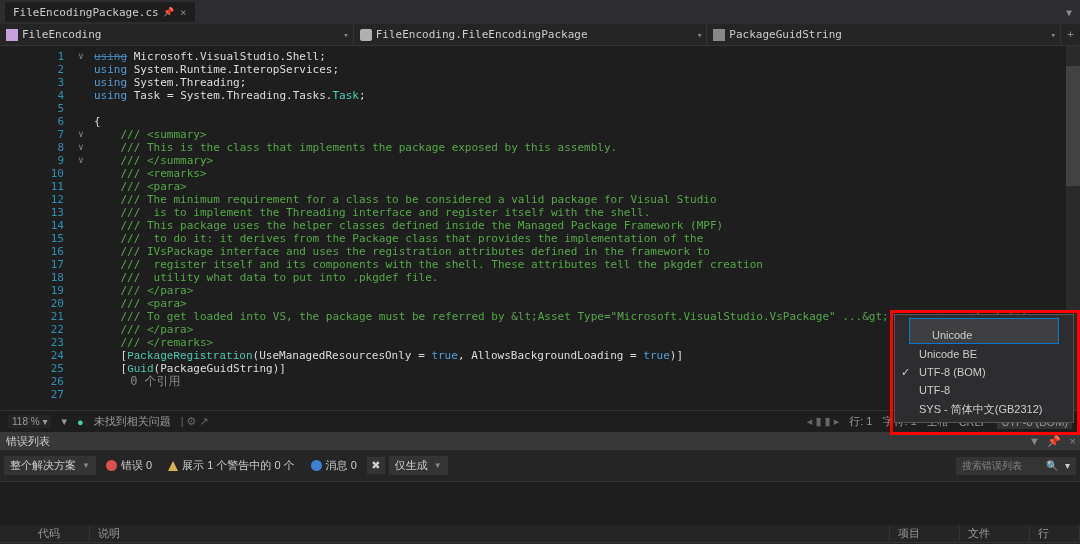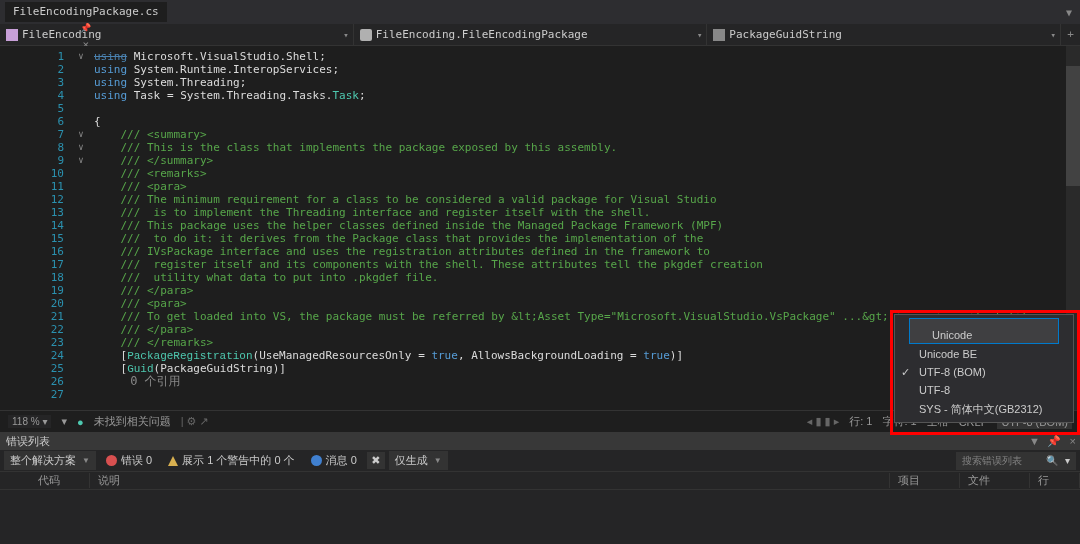--- a/index.html
+++ b/index.html
@@ -1,19 +1,19 @@
 <!DOCTYPE html>
 <html><head>
 <meta charset="utf-8">
 <style>
 * { margin: 0; padding: 0; box-sizing: border-box; }
 body { font-family: Consolas, monospace; background: #1e1e1e; color: #ccc; font-size: 12px; width: 1080px; height: 544px; overflow: hidden; position: relative; }
 
 .tab-bar { height: 24px; background: #2d2d30; display: flex; align-items: center; padding-left: 5px; }
-.tab { background: #1e1e1e; padding: 3px 8px; display: flex; align-items: center; gap: 5px; font-size: 11px; height: 20px; flex-direction: column; }
+.tab { background: #1e1e1e; padding: 3px 8px; display: flex; align-items: center; gap: 5px; font-size: 11px; height: 20px; }
 .tab .pin { color: #888; font-size: 9px; }
 .tab .close { color: #888; }
 .tab-bar .spacer { flex: 1; }
 .tab-bar .drop { color: #888; padding-right: 8px; font-size: 10px; }
 
 .nav-bar { height: 22px; background: #252526; display: flex; align-items: center; border-bottom: 1px solid #333; font-size: 11px; }
 .nav-seg { flex: 1; display: flex; align-items: center; gap: 4px; padding-left: 6px; border-left: 1px solid #333; height: 100%; }
 .nav-seg:first-child { border-left: none; }
 .nav-icon { width: 12px; height: 12px; display: inline-block; }
 .nav-icon.box { background: #c8a0d8; }
@@ -46,32 +46,32 @@
 
 .status-bar { height: 22px; background: #1e1e1e; border-top: 1px solid #333; display: flex; align-items: center; padding: 0 8px; gap: 10px; font-size: 11px; color: #999; font-family: "Segoe UI", sans-serif; }
 .status-bar .sp { flex: 1; }
 .zoom { background: #252526; padding: 1px 4px; font-size: 10px; }
 .ok-icon { color: #4ec9b0; }
 
 .err-header { height: 18px; background: #383838; color: #ccc; padding-left: 6px; font-size: 11px; line-height: 18px; font-family: "Segoe UI", sans-serif; display: flex; align-items: center; }
 .err-header .sp { flex: 1; }
 .err-header .btn { padding: 0 4px; color: #888; }
 
-.err-toolbar { height: 22px; background: #252526; display: flex; align-items: center; padding: 0 4px; gap: 4px; font-size: 11px; font-family: "Segoe UI", sans-serif; border-bottom: 1px solid #333; }
+.err-toolbar { height: 32px; background: #252526; display: flex; align-items: center; padding: 0 4px; gap: 4px; font-size: 11px; font-family: "Segoe UI", sans-serif; border-bottom: 1px solid #333; }
 .tb-combo { background: #333; padding: 2px 6px; display: flex; align-items: center; gap: 6px; }
 .tb-combo .car { font-size: 8px; color: #888; }
 .tb-btn { padding: 2px 6px; display: flex; align-items: center; gap: 4px; }
 .ico-err { width: 11px; height: 11px; border-radius: 50%; background: #d85050; display: inline-block; }
 .ico-warn { width: 0; height: 0; border-left: 5px solid transparent; border-right: 5px solid transparent; border-bottom: 10px solid #d8b050; display: inline-block; }
 .ico-info { width: 11px; height: 11px; border-radius: 50%; background: #4080d0; display: inline-block; }
 .err-toolbar .sp { flex: 1; }
 .search-box { background: #333; padding: 2px 6px; display: flex; align-items: center; gap: 6px; width: 120px; font-size: 10px; }
 .search-box .mag { color: #888; }
 
-.err-cols { height: 18px; background: #252526; display: flex; align-items: center; font-size: 11px; font-family: Liberation Mono, monospace; color: #999; border-bottom: 1px solid #333; }
+.err-cols { height: 18px; background: #252526; display: flex; align-items: center; font-size: 11px; font-family: Liberation Mono, monospace; color: #999; border-bottom: 1px solid #333; margin-top: 43px; }
 .err-cols div { padding: 0 8px; border-right: 1px solid #333; }
 .err-body { flex: 1; background: #252526; }
 
 .scrollbar-v { position: absolute; right: 0; top: 46px; width: 14px; height: 364px; background: #2a2a2a; }
 .scrollbar-v .thumb { position: absolute; top: 20px; width: 100%; height: 120px; background: #424242; }
 </style>
 </head>
 <body>
 
 <div class="tab-bar">

